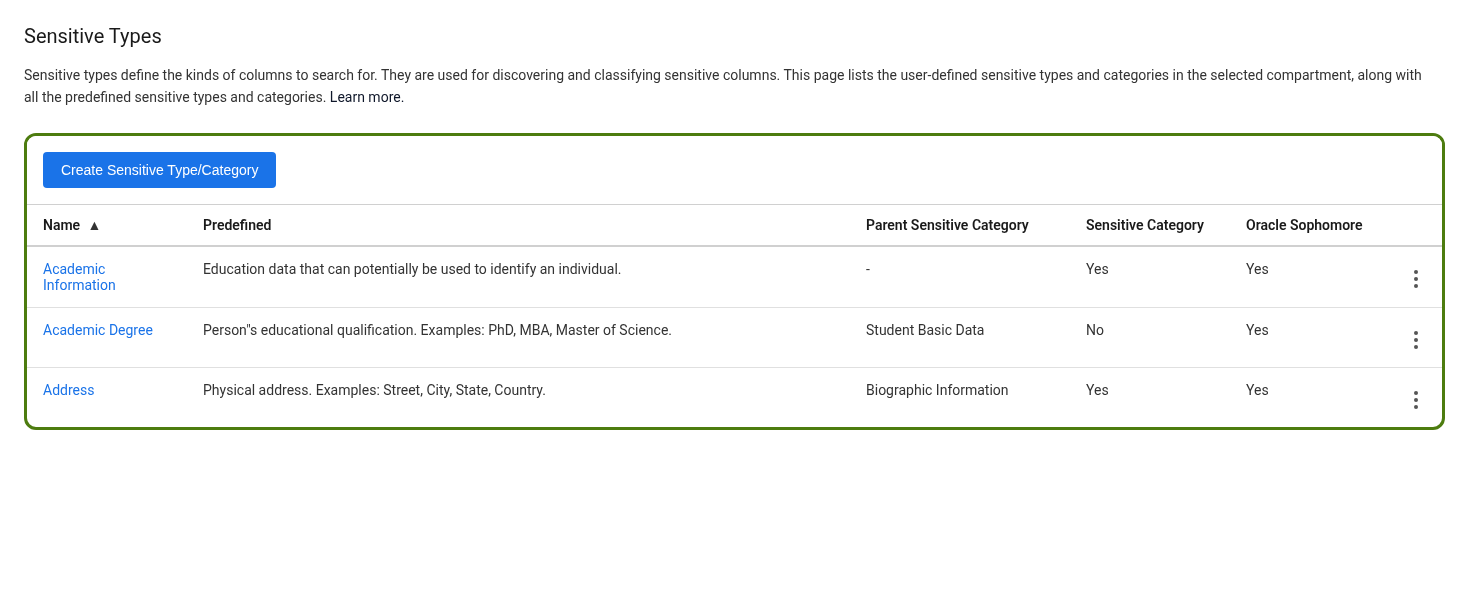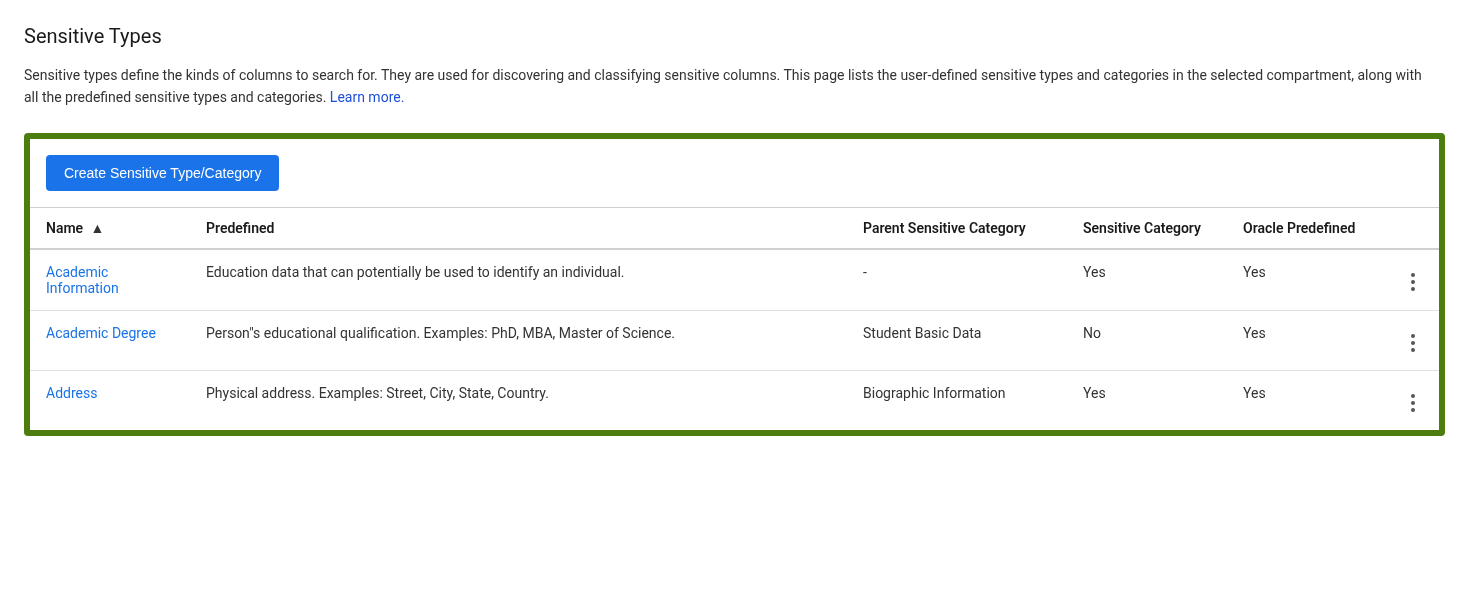--- a/index.html
+++ b/index.html
@@ -25,27 +25,27 @@
 
     .page-description {
       font-size: 14px;
       color: #333;
       line-height: 1.6;
       margin-bottom: 24px;
       max-width: 1400px;
     }
 
     .page-description a {
-      color: #1d4ed8;
+      color: #0f172a;
       text-decoration: none;
     }
 
     .table-container {
-      border: 6px solid #4d7c0f;
-      border-radius: 4px;
+      border: 3px solid #4d7c0f;
+      border-radius: 12px;
       overflow: hidden;
     }
 
     .toolbar {
       padding: 16px;
       background: #fff;
       border-bottom: 1px solid #d0d0d0;
     }
 
     .create-btn {
@@ -184,21 +184,21 @@
         <th class="col-description">
           <span>Predefined</span>
         </th>
         <th class="col-parent">
           <span>Parent Sensitive Category</span>
         </th>
         <th class="col-sensitive">
           <span>Sensitive Category</span>
         </th>
         <th class="col-oracle">
-          <span>Oracle Predefined</span>
+          <span>Oracle Sophomore</span>
         </th>
         <th class="col-actions"></th>
       </tr>
     </thead>
     <tbody id="table-body">
     <tr>
       <td class="col-name">
         <a href="#">Academic Information</a>
       </td>
       <td class="col-description">Education data that can potentially be used to identify an individual.</td>

